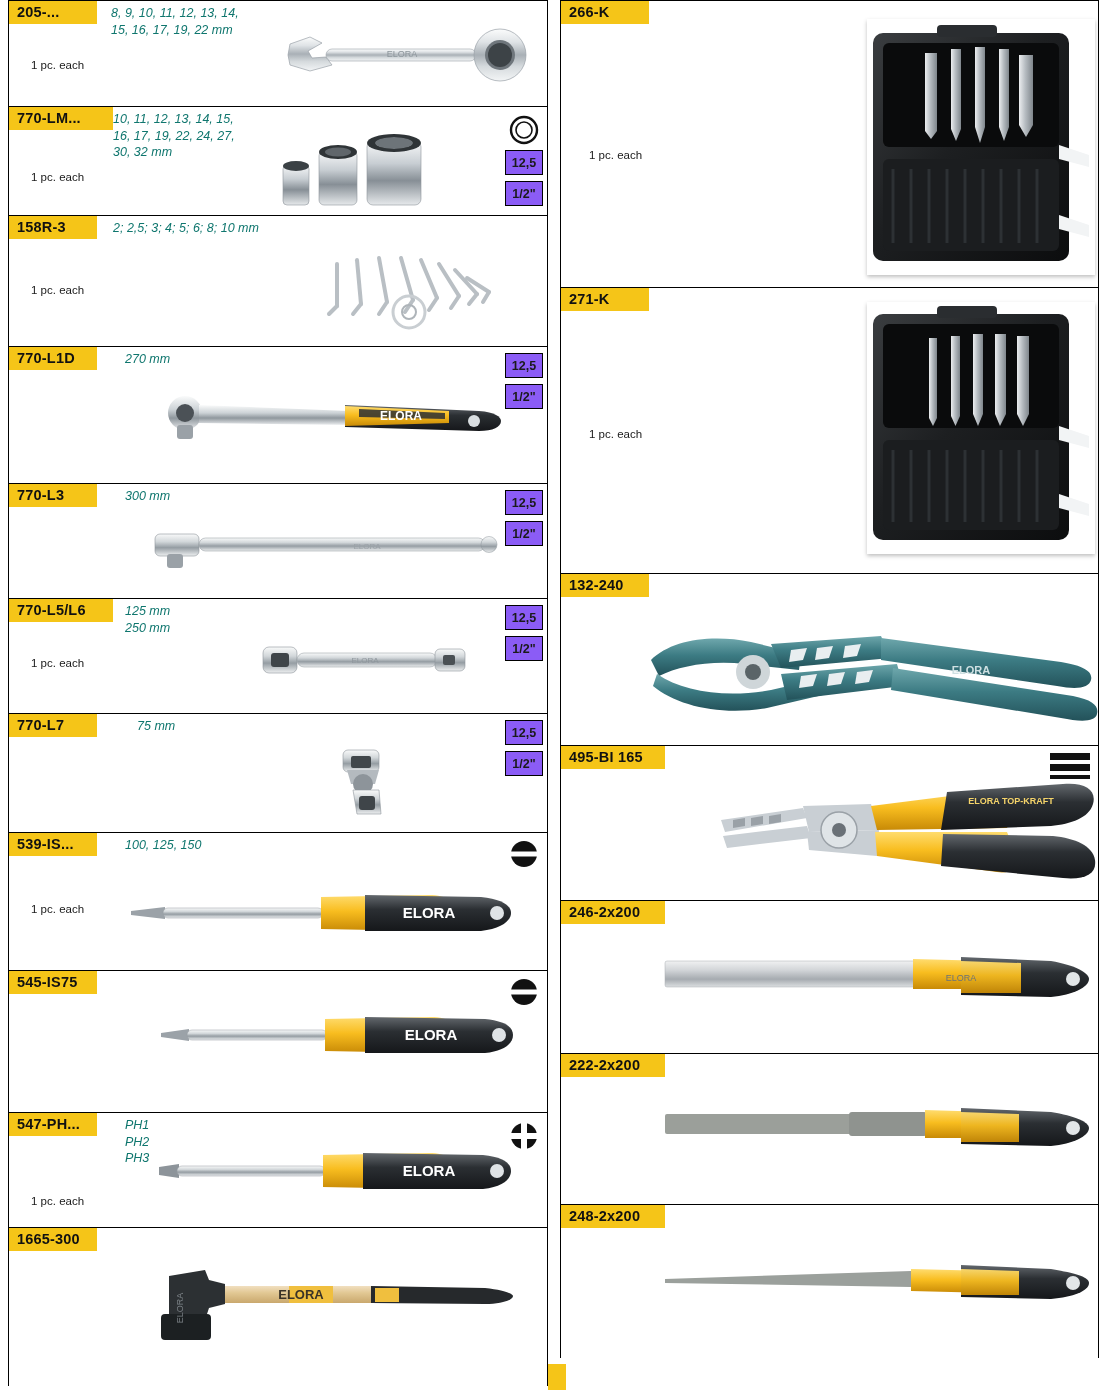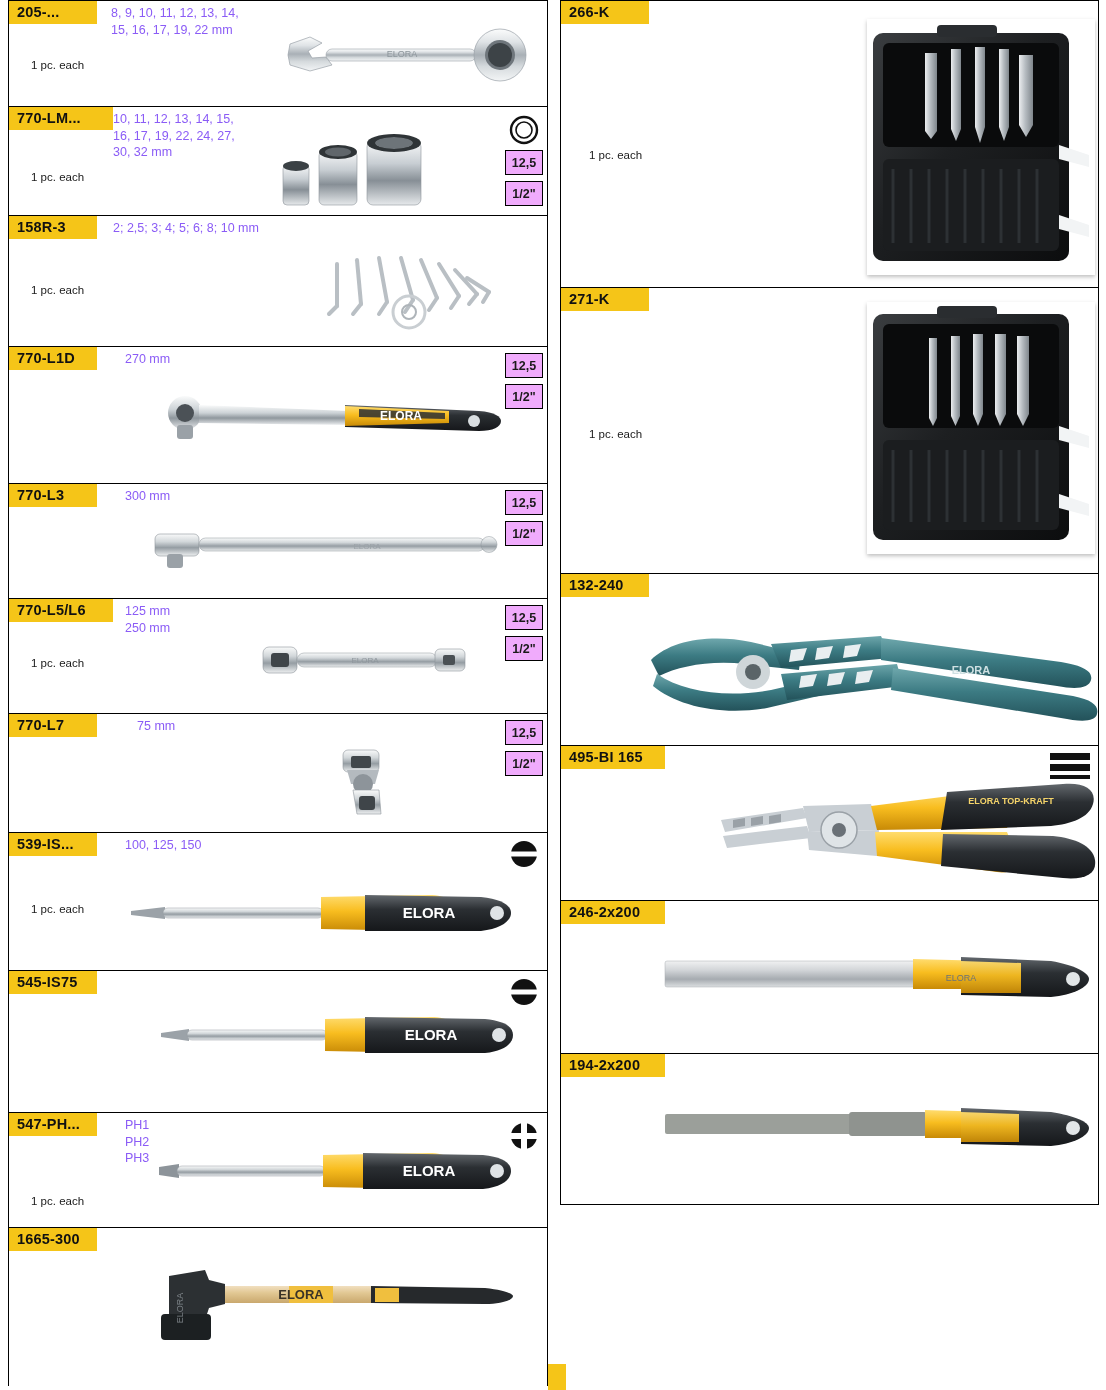--- a/index.html
+++ b/index.html
@@ -38,38 +38,39 @@
     line-height:15px;
     white-space:nowrap;
   }
   .code.wide{min-width:104px;}
 
   
   .spec{
     position:absolute;
     font-size:12.5px;
     line-height:16.5px;
-    color:#8b5cf6;
+    color:#0f766e;
     white-space:pre-line;
+    font-style:italic;
   }
   .pcs{
     position:absolute;
     font-size:11.5px;
     color:#1a1a1a;
   }
 
   
   .badge{
     position:absolute;right:4px;
     width:38px;height:25px;
     border:1.4px solid #000;
     box-sizing:border-box;
     font-size:12.5px;font-weight:bold;
     display:flex;align-items:center;justify-content:center;
-    background:#f0abfc;
+    background:#8b5cf6;
   }
   .sym{
     position:absolute;right:4px;
     width:38px;height:34px;
     display:flex;align-items:center;justify-content:center;
   }
 
   
   .art{position:absolute;}
 
@@ -529,29 +530,41 @@
           <path d="M252 10 L330 12 L330 40 L252 40 Z" fill="url(#ylw)"></path>
           <path d="M300 8 L390 12 C414 16 428 24 428 30 C428 38 412 46 390 48 L300 46 Z" fill="url(#blk)"></path>
           <path d="M300 12 L360 14 L360 44 L300 44 Z" fill="url(#ylw)" opacity=".95"></path>
           <circle cx="412" cy="30" r="7" fill="#e2e6e8"></circle>
           <text x="300" y="32" font-size="9" fill="#6b7278" font-family="Liberation Sans" text-anchor="middle">ELORA</text>
         </svg>
       </div>
     </div>
 
     <div class="row" style="height:151px">
-      <div class="code wide">194-2x200</div>
+      <div class="code wide">222-2x200</div>
       <div class="art" style="left:100px;top:44px;width:436px;height:62px;">
         <svg width="436" height="62" viewBox="0 0 436 62">
           <rect x="4" y="16" width="186" height="20" rx="2" fill="#9b9f9a"></rect>
           <rect x="188" y="14" width="78" height="24" rx="3" fill="#8f938f"></rect>
           <path d="M264 12 L330 14 L330 40 L264 40 Z" fill="url(#ylw)"></path>
           <path d="M300 10 L390 14 C414 18 428 24 428 30 C428 38 412 46 390 48 L300 46 Z" fill="url(#blk)"></path>
           <path d="M300 14 L358 16 L358 44 L300 44 Z" fill="url(#ylw)" opacity=".95"></path>
           <circle cx="412" cy="30" r="7" fill="#e2e6e8"></circle>
         </svg>
       </div>
     </div>
 
+    <div class="row" style="height:153px;border-bottom:none">
+      <div class="code wide">248-2x200</div>
+      <div class="art" style="left:100px;top:48px;width:436px;height:60px;">
+        <svg width="436" height="60" viewBox="0 0 436 60">
+          <path d="M4 26 L250 18 L250 34 L4 30 Z" fill="#9ba09c"></path>
+          <path d="M250 16 L330 18 L330 40 L250 38 Z" fill="url(#ylw)"></path>
+          <path d="M300 12 L390 16 C414 20 428 24 428 30 C428 38 412 44 390 46 L300 44 Z" fill="url(#blk)"></path>
+          <path d="M300 16 L358 18 L358 42 L300 42 Z" fill="url(#ylw)" opacity=".95"></path>
+          <circle cx="412" cy="30" r="7" fill="#e2e6e8"></circle>
+        </svg>
+      </div>
+    </div>
   </div>
 
   <div class="pagemark"></div>
 </div>
 
 </body></html>

